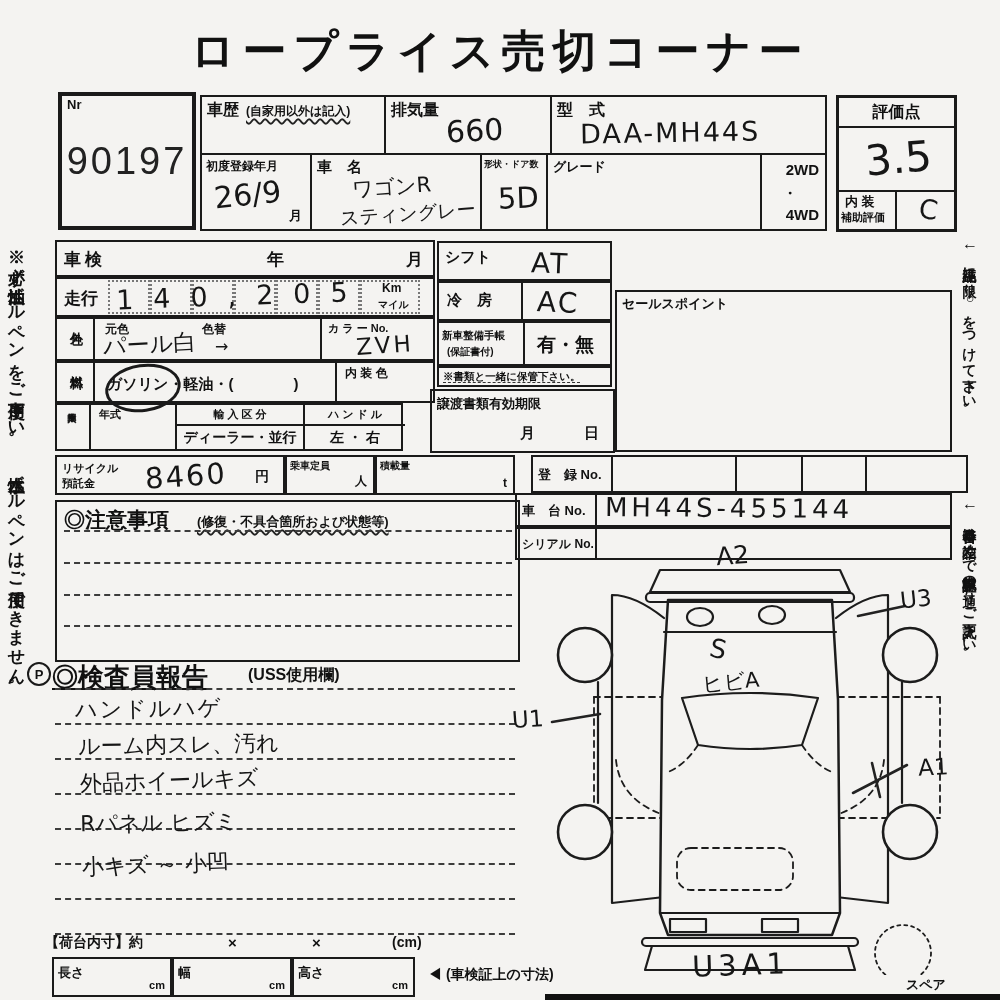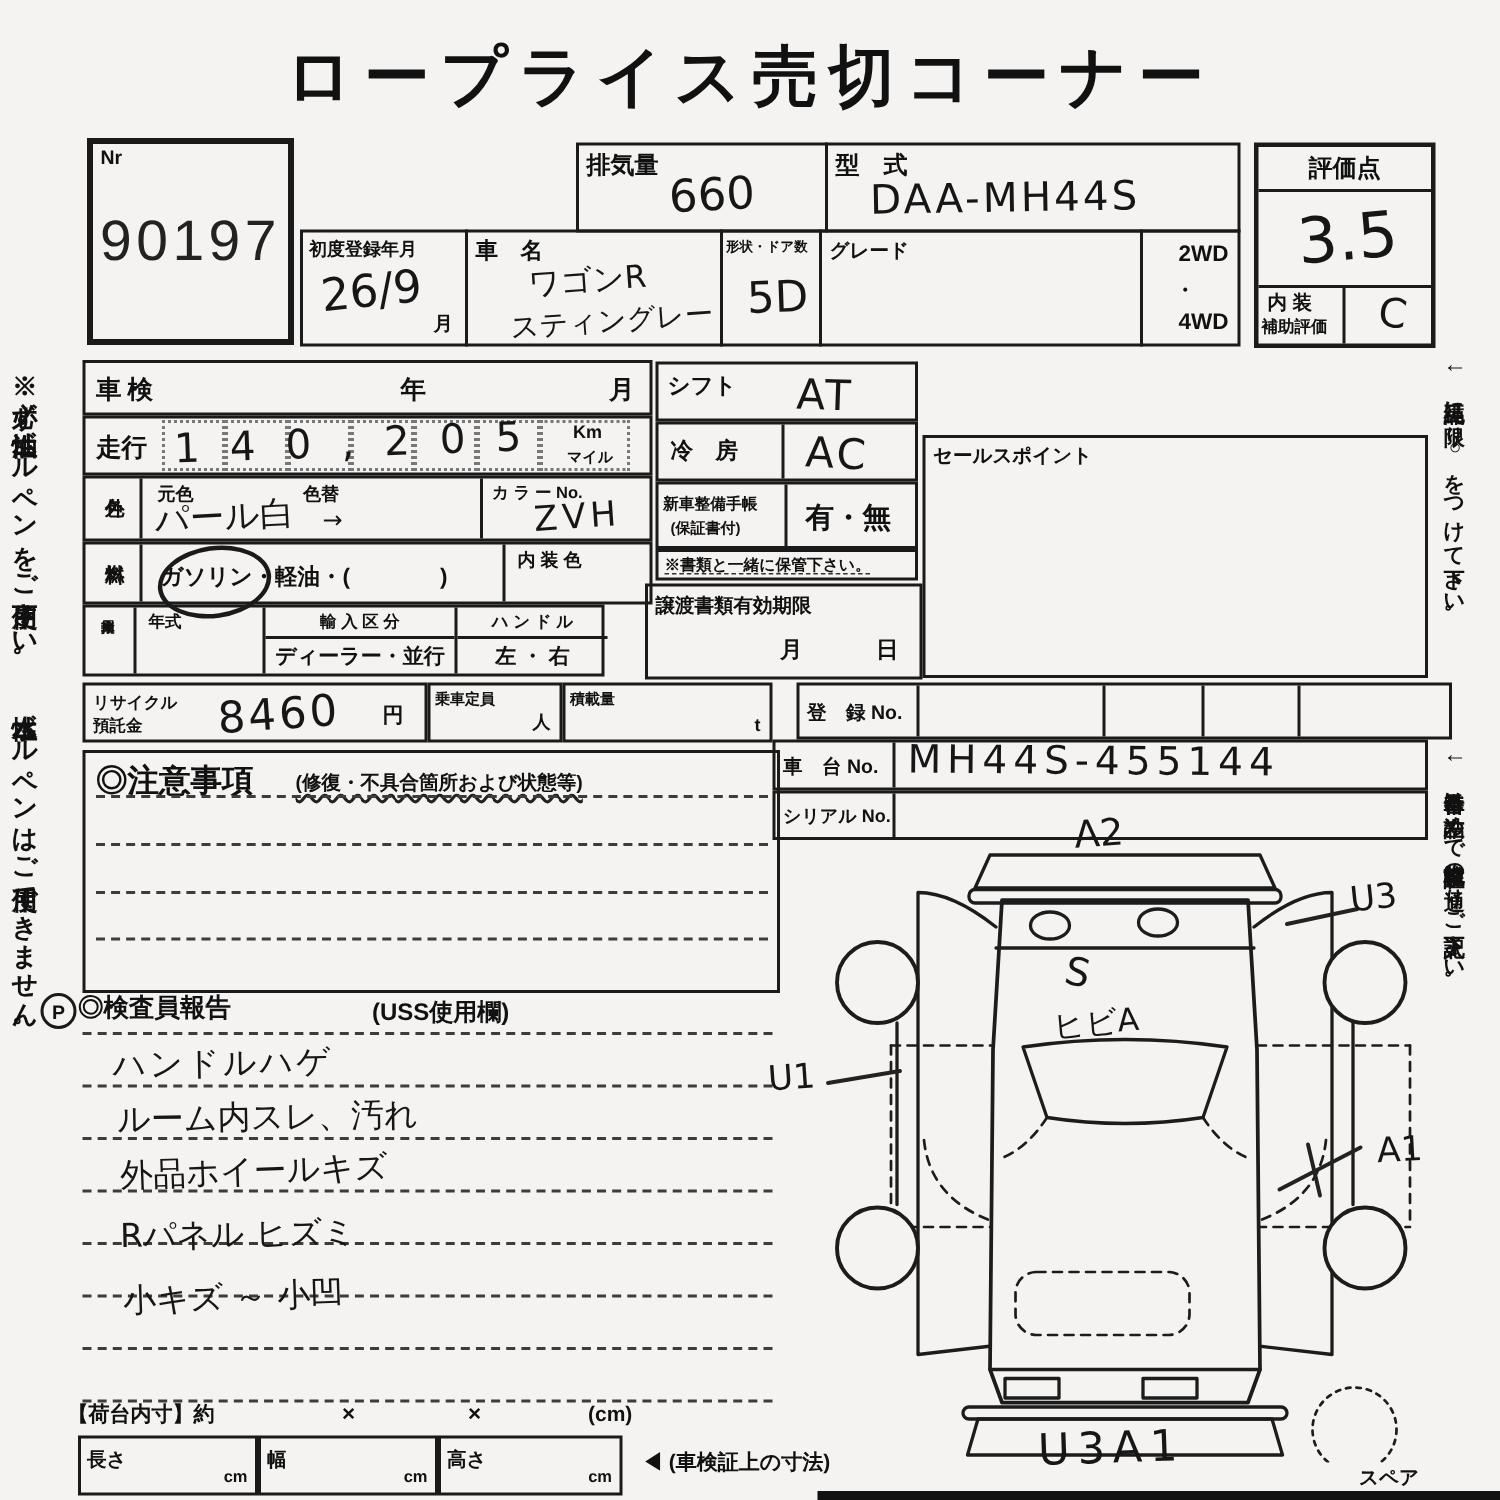--- a/index.html
+++ b/index.html
@@ -22,20 +22,24 @@
 
   <div class="abs lbl" style="left:150px;top:22px;width:700px;text-align:center;font-size:44px;letter-spacing:7px;">ロープライス売切コーナー</div>
 
   <div class="abs lbl vtext" style="left:3px;top:238px;height:660px;font-size:17px;line-height:26px;">※必ず油性ボールペンをご使用下さい。　水性ボールペンはご使用できません。</div>
 
   <div class="cell" style="left:58px;top:92px;width:138px;height:138px;border-width:4px;">
     <div class="abs lbl" style="left:5px;top:1px;font-size:13px;">Nr</div>
     <div class="abs" style="left:0;top:44px;width:100%;text-align:center;font-size:38px;letter-spacing:3px;color:#222;">90197</div>
   </div>
 
+  <div class="cell" style="left:200px;top:95px;width:186px;height:60px;">
+    <span class="abs lbl" style="left:5px;top:3px;font-size:16px;">車歴</span>
+    <span class="abs lbl wavy" style="left:44px;top:6px;font-size:12px;">(自家用以外は記入)</span>
+  </div>
   <div class="cell" style="left:384px;top:95px;width:168px;height:60px;">
     <span class="abs lbl" style="left:5px;top:3px;font-size:16px;">排気量</span>
     <span class="abs hw" style="left:60px;top:16px;font-size:30px;transform:rotate(-3deg);">660</span>
   </div>
   <div class="cell" style="left:550px;top:95px;width:277px;height:60px;">
     <span class="abs lbl" style="left:5px;top:3px;font-size:16px;">型　式</span>
     <span class="abs hw" style="left:28px;top:20px;font-size:27px;letter-spacing:2px;transform:rotate(-1deg);">DAA-MH44S</span>
   </div>
 
   <div class="cell" style="left:200px;top:153px;width:112px;height:78px;">
@@ -207,21 +211,21 @@
     <span class="abs lbl wavy" style="left:140px;top:11px;font-size:13px;">(修復・不具合箇所および状態等)</span>
     <div class="dline" style="left:7px;top:28px;width:448px;"></div>
     <div class="dline" style="left:7px;top:60px;width:448px;"></div>
     <div class="dline" style="left:7px;top:92px;width:448px;"></div>
     <div class="dline" style="left:7px;top:123px;width:448px;"></div>
   </div>
 
   <div class="abs" style="left:27px;top:662px;width:24px;height:24px;border:2px solid #1a1a1a;border-radius:50%;text-align:center;">
     <span class="lbl" style="font-size:13px;line-height:22px;">P</span>
   </div>
-  <span class="abs lbl" style="left:52px;top:660px;font-size:17px;">◎検査員報告</span>
+  <span class="abs lbl" style="left:52px;top:660px;font-size:26px;text-decoration:underline;">◎検査員報告</span>
   <span class="abs lbl" style="left:248px;top:665px;font-size:16px;">(USS使用欄)</span>
 
   <div class="dline" style="left:55px;top:688px;width:460px;"></div>
   <div class="dline" style="left:55px;top:723px;width:460px;"></div>
   <div class="dline" style="left:55px;top:758px;width:460px;"></div>
   <div class="dline" style="left:55px;top:793px;width:460px;"></div>
   <div class="dline" style="left:55px;top:828px;width:460px;"></div>
   <div class="dline" style="left:55px;top:863px;width:460px;"></div>
   <div class="dline" style="left:55px;top:898px;width:460px;"></div>
   <div class="dline" style="left:55px;top:933px;width:460px;"></div>

